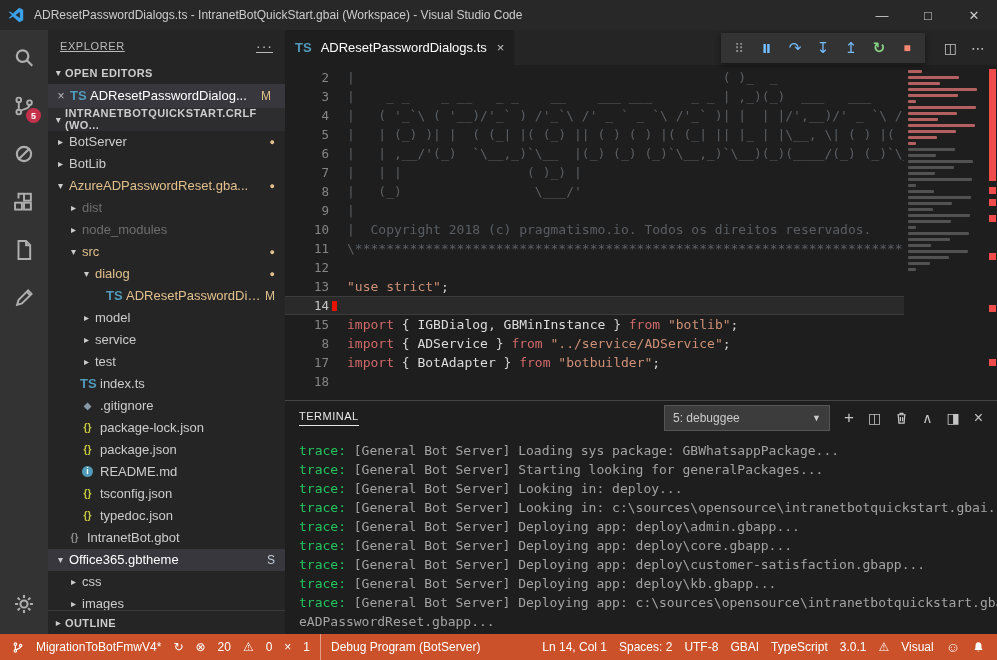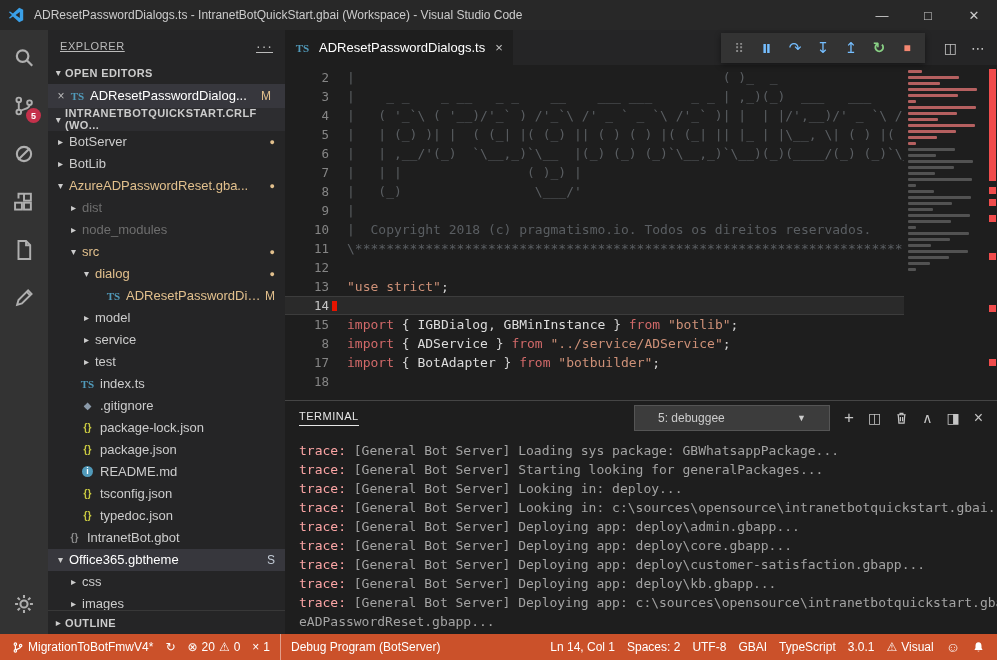--- a/index.html
+++ b/index.html
@@ -34,21 +34,21 @@
   .oe-item{height:24px;display:flex;align-items:center;background:#37373d;color:#ffffff;padding:0 6px;cursor:pointer;}
   .oe-close{width:14px;color:#bbb;font-size:12px;text-align:center;margin-right:2px;}
   .oe-item .tbadge{margin-left:auto;margin-right:8px;}
   #tree{overflow:hidden;}
   .tree-row{height:22px;display:flex;align-items:center;cursor:pointer;color:#cccccc;white-space:nowrap;}
   .tree-row.selected{background:#37373d;color:#ffffff;}
   .tree-row.dim .tlabel{color:#6e6e6e;}
   .tree-row.mod .tlabel{color:#e2c08d;}
   .arrow{width:13px;flex:0 0 13px;text-align:center;font-size:10px;color:#cccccc;}
   .ficon{width:15px;flex:0 0 15px;text-align:center;margin-right:3px;font-weight:bold;}
-  .ficon-ts{color:#519aba;font-size:11px;font-family:Liberation Serif, serif;}
+  .ficon-ts{color:#519aba;font-size:13px;font-family:Liberation Sans, sans-serif;}
   .ficon-json{color:#cbcb41;font-size:10px;}
   .ficon-gbot{color:#8a8a8a;font-size:10px;}
   .ficon-git{color:#8a99a8;font-size:10px;}
   .ficon-info{color:#fff;font-size:9px;}
   .ficon-info i{display:inline-block;width:11px;height:11px;line-height:11px;border-radius:50%;background:#519aba;font-style:normal;}
   .tlabel{margin-left:2px;overflow:hidden;text-overflow:ellipsis;}
   .tdot{margin-left:auto;margin-right:10px;color:#e2c08d;font-size:9px;}
   .tbadge{margin-left:auto;margin-right:10px;color:#e2c08d;font-size:12px;}
   .tbadge.s{color:#c3cbd6;}
 
@@ -88,33 +88,33 @@
   .mm-err{background:#b56060;}
   .mm-txt{background:#525252;}
   .ruler{position:absolute;top:0;right:0;width:9px;bottom:0;background:#1e1e1e;}
   .rseg{position:absolute;left:1px;width:7px;background:#f14c4c;}
 
   
   .panel{flex:0 0 233px;height:233px;display:flex;flex-direction:column;border-top:1px solid #454545;background:#1e1e1e;}
   .panel-header{height:34px;flex:0 0 34px;display:flex;align-items:center;padding:0 14px;}
   .panel-title{font-size:11px;letter-spacing:.5px;color:#e7e7e7;border-bottom:1px solid #e7e7e7;padding-bottom:3px;cursor:pointer;}
   .panel-right{margin-left:auto;display:flex;align-items:center;gap:14px;}
-  .term-select{background:#3c3c3c;border:1px solid #555;color:#cccccc;font-size:12px;height:24px;display:flex;align-items:center;padding:0 23px;width:148px;cursor:pointer;}
+  .term-select{background:#3c3c3c;border:1px solid #555;color:#cccccc;font-size:12px;height:24px;display:flex;align-items:center;padding:0 8px;width:148px;cursor:pointer;}
   .term-select .caret{margin-left:auto;font-size:9px;color:#ccc;}
   .ph-btn{color:#c5c5c5;font-size:14px;cursor:pointer;display:flex;align-items:center;}
   #term{flex:1;overflow:hidden;padding:6px 0 0 14px;font-family:"DejaVu Sans Mono",monospace;font-size:13px;}
   .term-line{height:19px;line-height:19px;white-space:pre;}
-  .tprefix{color:#fca5a5;}
+  .tprefix{color:#22c55e;}
   .ttext{color:#a3a3a3;}
 
   
   .statusbar{height:26px;flex:0 0 26px;display:flex;align-items:center;color:#ffffff;font-size:12px;padding:0 6px;}
   .sb-left{display:flex;align-items:center;height:100%;}
   .sb-right{margin-left:auto;display:flex;align-items:center;height:100%;}
-  .sbi{display:flex;align-items:center;gap:4px;padding:0 6px;height:100%;cursor:pointer;white-space:nowrap;}
+  .sbi{display:flex;align-items:center;gap:12px;padding:0 6px;height:100%;cursor:pointer;white-space:nowrap;}
   .sbi .g{font-size:12px;}
   .sbi.sep{border-left:1px solid rgba(255,255,255,.45);margin-left:4px;padding-left:10px;}
 </style>
 </head>
 <body>
 
 <div class="window">
 
   <div class="titlebar">
     <span class="vslogo">

